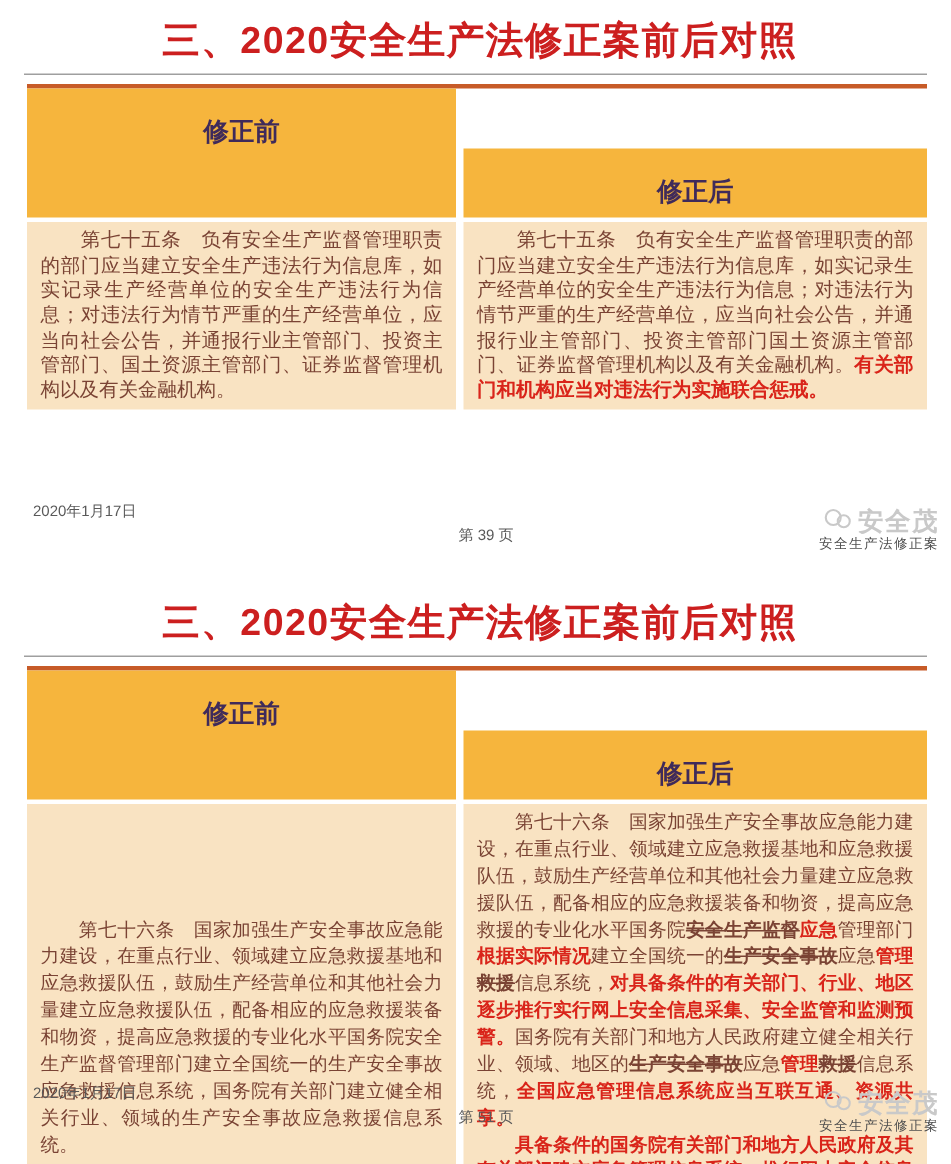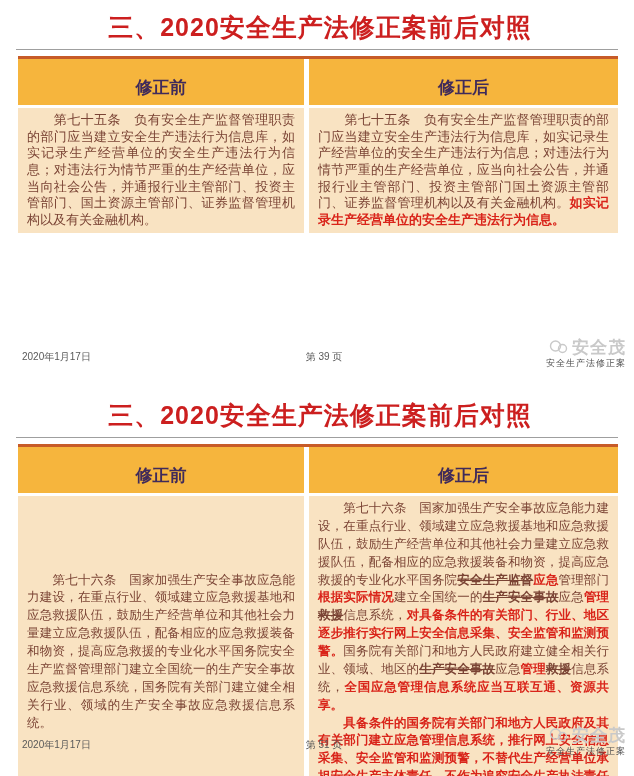--- a/index.html
+++ b/index.html
@@ -28,46 +28,46 @@
   }
   .title-rule{height:1px;background:#9f9f9f;margin:7px 16px 0 16px;}
   .cmp-table{margin:6px 16px 0 18px;}
   .accent{height:3px;background:var(--accent-line);}
   .thead{display:flex;gap:5px;}
   .th{
     background:var(--header-bg);color:var(--header-text);
     font-weight:bold;font-size:17px;text-align:center;padding:17px 0 6px;
   }
   .th-left{width:286px;}
-  .th-right{flex:1;}
+  .th-right{flex:1;margin-top:40px;}
   .tbody{display:flex;gap:5px;margin-top:3px;}
   .td{
     background:var(--body-bg);color:var(--body-text);
     font-size:13px;line-height:1.28;padding:4px 9px;
     text-align:justify;
   }
   .td-left{width:286px;}
   .td-right{flex:1;}
   .slide-2 .td{font-size:12.5px;line-height:1.43;}
   .slide-1 .tbody .td{min-height:125px;}
   .slide-2 .tbody .td{min-height:247px;}
   .slide-2 .td-left{display:flex;flex-direction:column;justify-content:center;}
   .cell-para{text-align:justify;}
   .seg-normal{font-weight:normal;}
   .seg-red{color:var(--highlight-red);font-weight:bold;}
   .seg-strike{font-weight:bold;text-decoration:line-through;}
   .slide-footer{
     position:absolute;left:22px;right:8px;bottom:24px;height:14px;
     font-size:10px;color:var(--footer-text);
   }
-  .f-date{position:absolute;left:0;bottom:0;margin-top:25px;}
+  .f-date{position:absolute;left:0;bottom:16px;margin-top:25px;}
   .f-page{position:absolute;left:50%;transform:translateX(-50%);bottom:0;}
   .brand{position:absolute;right:0;bottom:-4px;text-align:right;line-height:1;}
   .brand-top{
-    display:flex;align-items:center;justify-content:flex-end;gap:3px;
+    display:flex;justify-content:flex-end;gap:3px;
     color:var(--brand-gray);font-size:17px;font-weight:bold;letter-spacing:1px;
     margin-bottom:2px;
   }
   .brand-icon{display:inline-flex;}
   .brand-sub{font-size:9px;color:#4e4e4e;letter-spacing:1px;}
 </style>
 </head>
 <body>
 
 <div class="slide slide-1">
@@ -77,21 +77,21 @@
     <div class="accent"></div>
     <div class="thead">
       <div class="th th-left">修正前</div>
       <div class="th th-right">修正后</div>
     </div>
     <div class="tbody">
       <div class="td td-left">
           <p class="cell-para"><span class="seg-normal">　　第七十五条　负有安全生产监督管理职责的部门应当建立安全生产违法行为信息库，如实记录生产经营单位的安全生产违法行为信息；对违法行为情节严重的生产经营单位，应当向社会公告，并通报行业主管部门、投资主管部门、国土资源主管部门、证券监督管理机构以及有关金融机构。</span></p>
         </div>
       <div class="td td-right">
-          <p class="cell-para"><span class="seg-normal">　　第七十五条　负有安全生产监督管理职责的部门应当建立安全生产违法行为信息库，如实记录生产经营单位的安全生产违法行为信息；对违法行为情节严重的生产经营单位，应当向社会公告，并通报行业主管部门、投资主管部门国土资源主管部门、证券监督管理机构以及有关金融机构。</span><span class="seg-red">如实记录生产经营单位的安全生产违法行为信息。</span></p>
+          <p class="cell-para"><span class="seg-normal">　　第七十五条　负有安全生产监督管理职责的部门应当建立安全生产违法行为信息库，如实记录生产经营单位的安全生产违法行为信息；对违法行为情节严重的生产经营单位，应当向社会公告，并通报行业主管部门、投资主管部门国土资源主管部门、证券监督管理机构以及有关金融机构。</span><span class="seg-red">有关部门和机构应当对违法行为实施联合惩戒。</span></p>
         </div>
     </div>
   </div>
   <div class="slide-footer">
     <span class="f-date">2020年1月17日</span>
     <span class="f-page">第 39 页</span>
     <span class="brand">
       <span class="brand-top">
         <span class="brand-icon">
           <svg width="20" height="15" viewBox="0 0 20 15">

